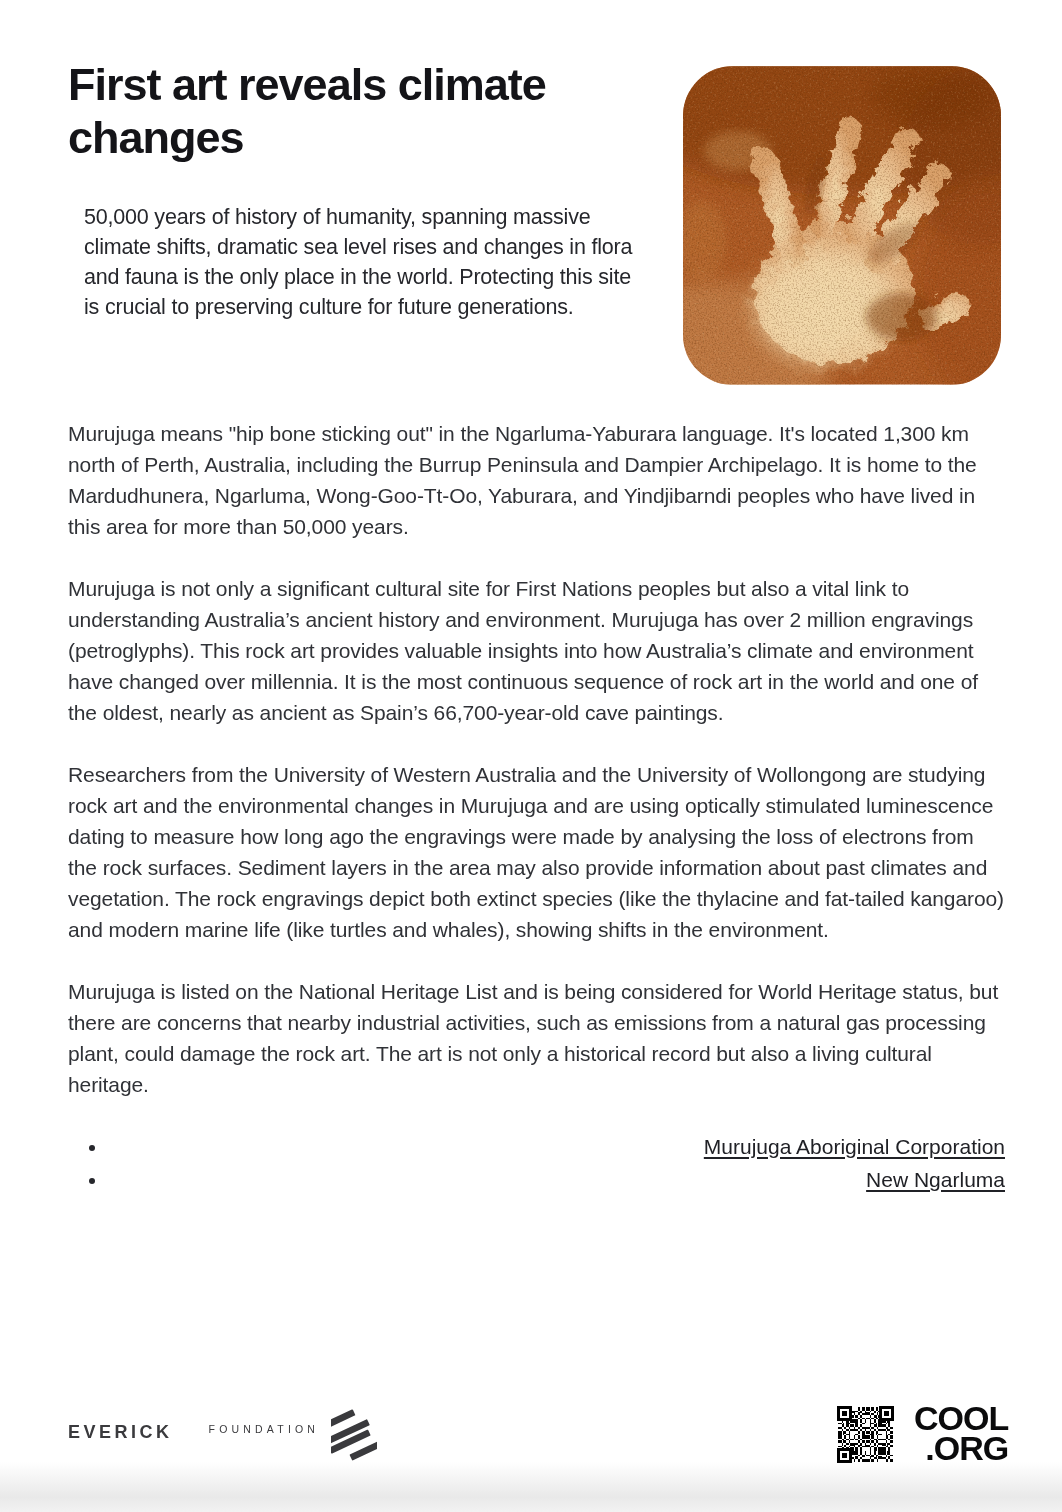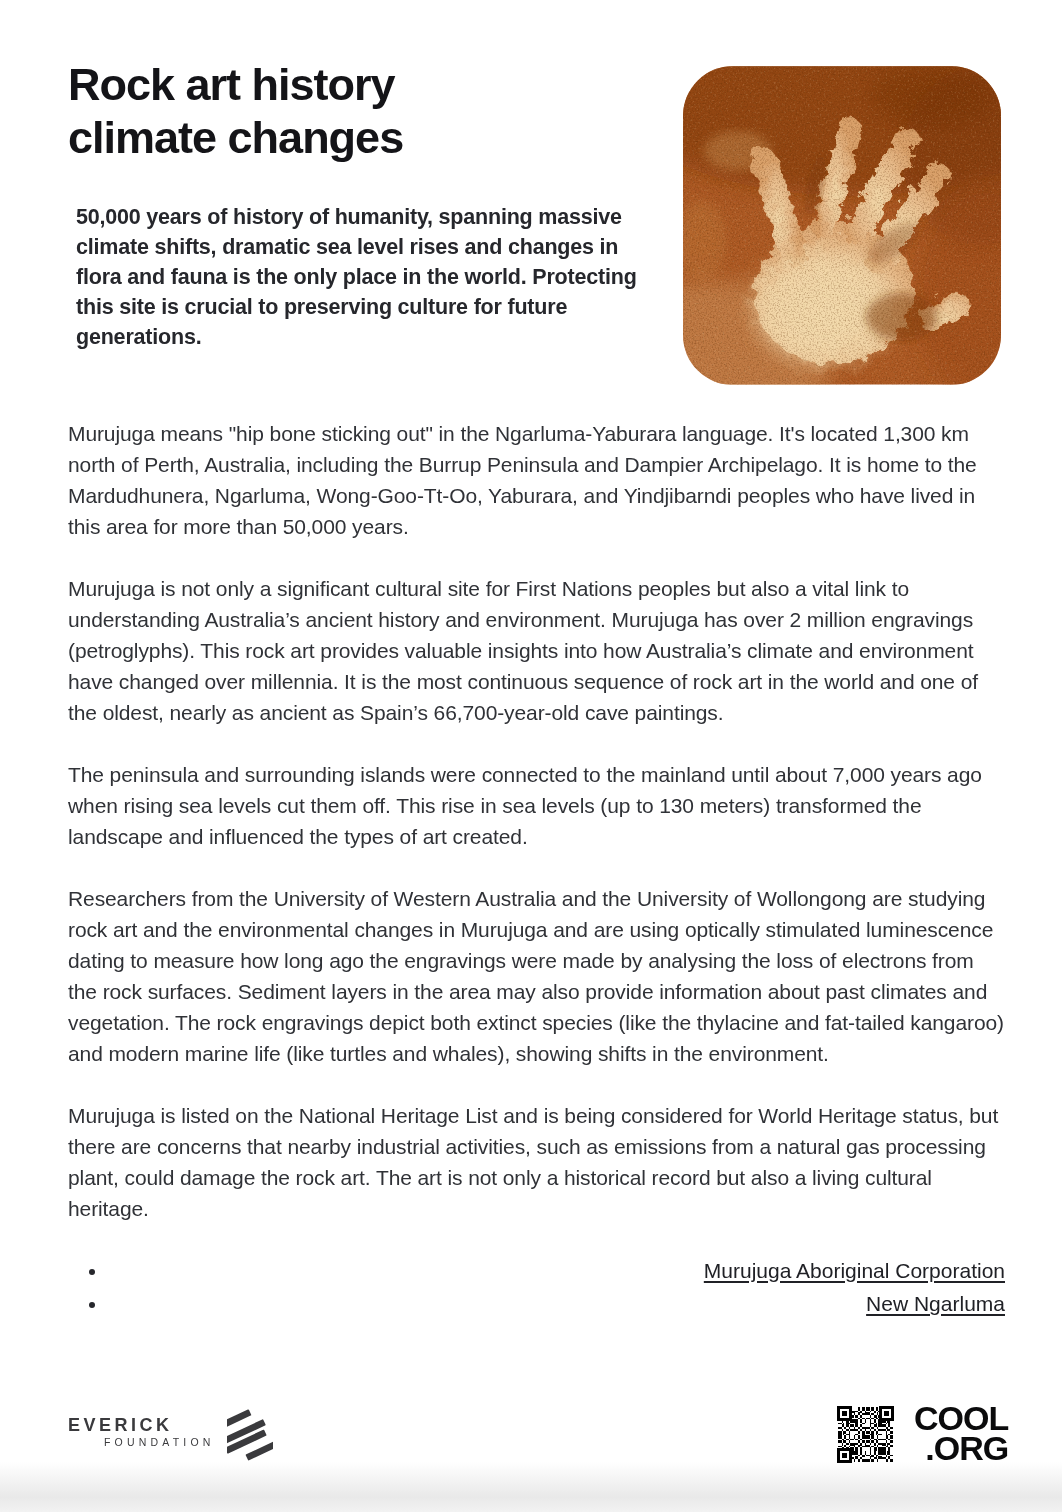--- a/index.html
+++ b/index.html
@@ -3,38 +3,38 @@
 <meta charset="utf-8">
 <style>
   html,body{margin:0;padding:0;background:#ffffff;}
   body{width:1062px;height:1512px;font-family:"Liberation Sans",sans-serif;}
   .page{position:relative;width:1062px;height:1512px;background:#fff;overflow:hidden;}
 
   
   .header-text{position:absolute;left:68px;top:58px;width:590px;}
   .page-title{margin:0 0 38px 0;max-width:480px;
     font-weight:800;font-size:45px;line-height:1.18;letter-spacing:-1px;color:#141418;}
-  .intro{margin:8px;font-weight:700;font-size:21.5px;line-height:30px;letter-spacing:-0.2px;color:#26272c;}
+  .intro{margin:16px;font-weight:400;font-size:21.5px;line-height:30px;letter-spacing:-0.2px;color:#26272c;}
 
   .hero{position:absolute;left:683px;top:66px;width:318px;height:319px;
     border-radius:50px;overflow:hidden;}
   .hero svg{display:block;width:100%;height:100%;}
 
   
   .article{position:absolute;left:68px;top:418px;width:937px;}
   .article p{margin:0 0 31px 0;font-size:21px;line-height:31px;letter-spacing:-0.1px;color:#303237;}
 
   .sources-label{margin:0;font-size:21px;line-height:31px;color:#303237;}
   .sources-list{margin:7px 0 0 0;padding-left:40px;}
   .sources-list li{font-size:21px;line-height:31px;color:#26272c;margin-bottom:2px;text-align:right;}
   .sources-list a{color:#202126;text-decoration:underline;text-underline-offset:3px;}
 
   
   .footer-left{position:absolute;left:68px;top:1402px;display:flex;align-items:center;gap:12px;}
-  .everick-text{display:flex;flex-direction:column;color:#3a3a3d;}
+  .everick-text{display:flex;flex-direction:row;color:#3a3a3d;}
   .everick-name{font-size:18px;font-weight:600;letter-spacing:3.5px;line-height:1.1;}
   .everick-sub{font-size:10.5px;font-weight:400;letter-spacing:4.2px;line-height:1.3;padding-left:36px;}
   .everick-mark{width:46px;height:62px;}
 
   .footer-right{position:absolute;left:837px;top:1402px;display:flex;align-items:flex-start;gap:20px;}
   .qr{width:57px;height:57px;background:#fff;position:relative;margin-top:4px;}
   .qr-mods{position:absolute;inset:1px;
     background-image:
       repeating-conic-gradient(#000 0% 25%, #fff 0% 50%),
       repeating-conic-gradient(#000 0% 25%, #fff 0% 50%);
@@ -51,21 +51,21 @@
 
   .bottom-fade{position:absolute;left:0;right:0;bottom:0;height:50px;
     background:linear-gradient(180deg,rgba(255,255,255,0) 0%,#e9e9e9 70%,#f2f2f2 100%);}
 </style>
 </head>
 <body>
 
 <main class="page">
 
   <section class="header-text">
-    <h1 class="page-title">Rock art history climate changes</h1>
+    <h1 class="page-title">First art reveals climate changes</h1>
     <p class="intro">50,000 years of history of humanity, spanning massive climate shifts, dramatic sea level rises and changes in flora and fauna is the only place in the world. Protecting this site is crucial to preserving culture for future generations.</p>
   </section>
 
   <div class="hero">
     <svg viewBox="0 0 320 320" aria-hidden="true">
       <defs>
         <filter id="blurS">
             <feGaussianBlur stdDeviation="5"></feGaussianBlur>
           </filter>
         <filter id="blurM">
@@ -118,21 +118,20 @@
       <ellipse cx="250" cy="30" rx="60" ry="30" fill="#733305" opacity="0.4" filter="url(#blurM)"></ellipse>
 
       <rect width="320" height="320" fill="#5a2a08" filter="url(#grainDark)" opacity="0.55"></rect>
       <rect width="320" height="320" fill="#ffe7c0" filter="url(#grainLight)" opacity="0.4"></rect>
     </svg>
   </div>
 
   <section class="article">
     <p>Murujuga means "hip bone sticking out" in the Ngarluma-Yaburara language. It's located 1,300 km north of Perth, Australia, including the Burrup Peninsula and Dampier Archipelago. It is home to the Mardudhunera, Ngarluma, Wong-Goo-Tt-Oo, Yaburara, and Yindjibarndi peoples who have lived in this area for more than 50,000 years.</p>
     <p>Murujuga is not only a significant cultural site for First Nations peoples but also a vital link to understanding Australia’s ancient history and environment. Murujuga has over 2 million engravings (petroglyphs). This rock art provides valuable insights into how Australia’s climate and environment have changed over millennia. It is the most continuous sequence of rock art in the world and one of the oldest, nearly as ancient as Spain’s 66,700-year-old cave paintings.</p>
-    <p>The peninsula and surrounding islands were connected to the mainland until about 7,000 years ago when rising sea levels cut them off. This rise in sea levels (up to 130 meters) transformed the landscape and influenced the types of art created.</p>
     <p>Researchers from the University of Western Australia and the University of Wollongong are studying rock art and the environmental changes in Murujuga and are using optically stimulated luminescence dating to measure how long ago the engravings were made by analysing the loss of electrons from the rock surfaces. Sediment layers in the area may also provide information about past climates and vegetation. The rock engravings depict both extinct species (like the thylacine and fat-tailed kangaroo) and modern marine life (like turtles and whales), showing shifts in the environment.</p>
     <p>Murujuga is listed on the National Heritage List and is being considered for World Heritage status, but there are concerns that nearby industrial activities, such as emissions from a natural gas processing plant, could damage the rock art. The art is not only a historical record but also a living cultural heritage.</p>
 
     <ul class="sources-list">
       <li>
         <a href="#">Murujuga Aboriginal Corporation</a>
       </li>
       <li>
         <a href="#">New Ngarluma</a>
       </li>

